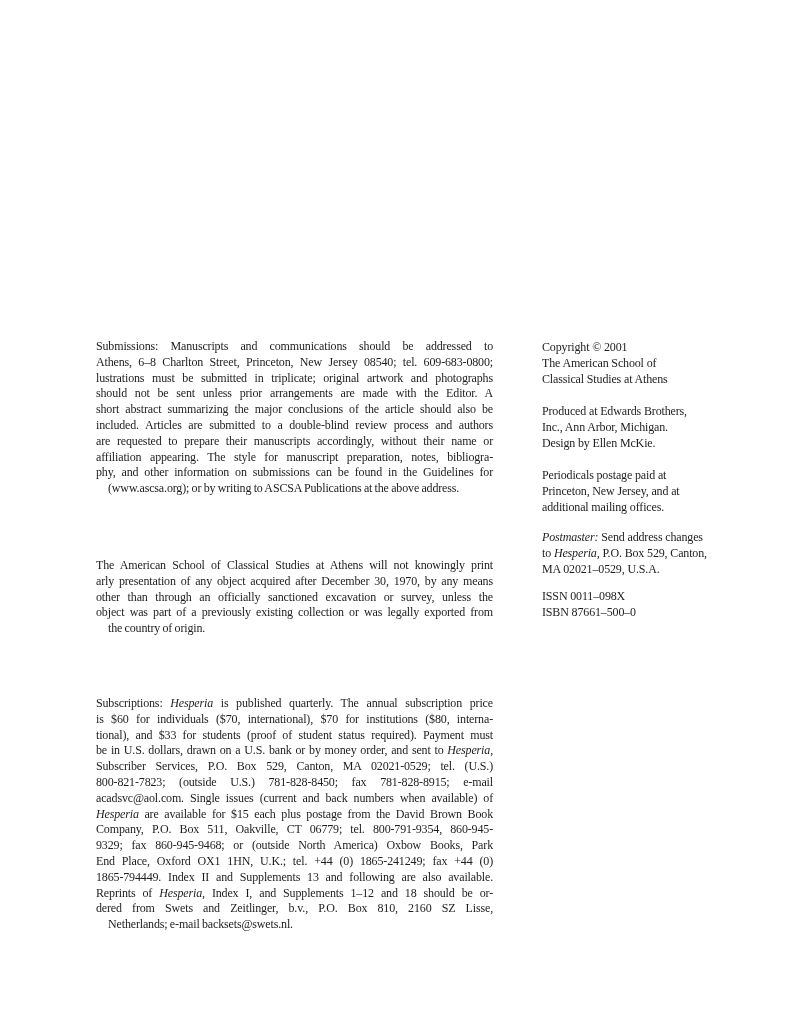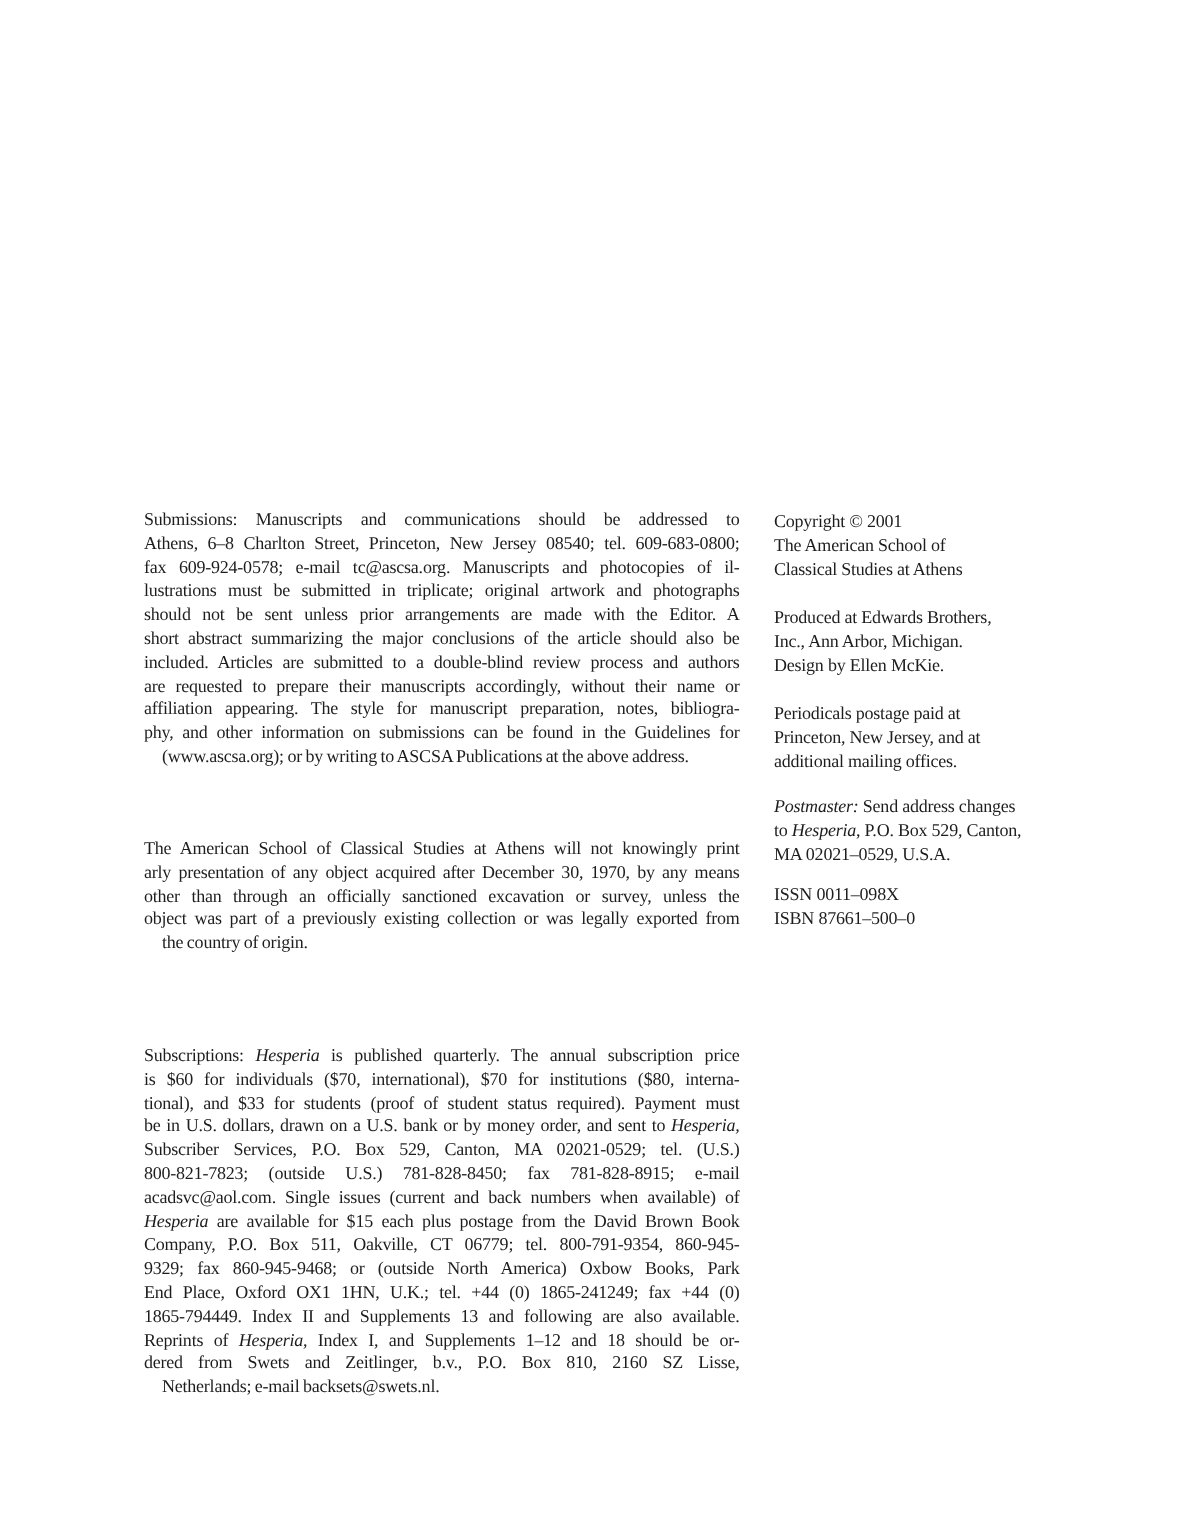--- a/index.html
+++ b/index.html
@@ -51,33 +51,33 @@
     position: absolute;
     left: 0;
     font-size: 12px;
     line-height: 15.8px;
     letter-spacing: -0.15px;
     white-space: nowrap;
   }
   .block .line {
     text-align: left;
     text-align-last: left;
+    margin-left: 26px;
   }
   i { font-style: italic; }
 </style>
 </head>
 <body>
 
 <div class="page" style="background: rgb(255, 255, 255); color: rgb(29, 29, 29);">
 
   <section class="col-left">
     <div class="para" style="top:339px">
         <div class="line">Submissions: Manuscripts and communications should be addressed to</div>
         <div class="line">Athens, 6–8 Charlton Street, Princeton, New Jersey 08540; tel. 609-683-0800;</div>
-        <div class="line">fax 609-924-0578; e-mail tc@ascsa.org. Manuscripts and photocopies of il-</div>
         <div class="line">lustrations must be submitted in triplicate; original artwork and photographs</div>
         <div class="line">should not be sent unless prior arrangements are made with the Editor. A</div>
         <div class="line">short abstract summarizing the major conclusions of the article should also be</div>
         <div class="line">included. Articles are submitted to a double-blind review process and authors</div>
         <div class="line">are requested to prepare their manuscripts accordingly, without their name or</div>
         <div class="line">affiliation appearing. The style for manuscript preparation, notes, bibliogra-</div>
         <div class="line">phy, and other information on submissions can be found in the Guidelines for</div>
         <div class="line last">(www.ascsa.org); or by writing to ASCSA Publications at the above address.</div>
       </div>
     <div class="para" style="top:558px">

